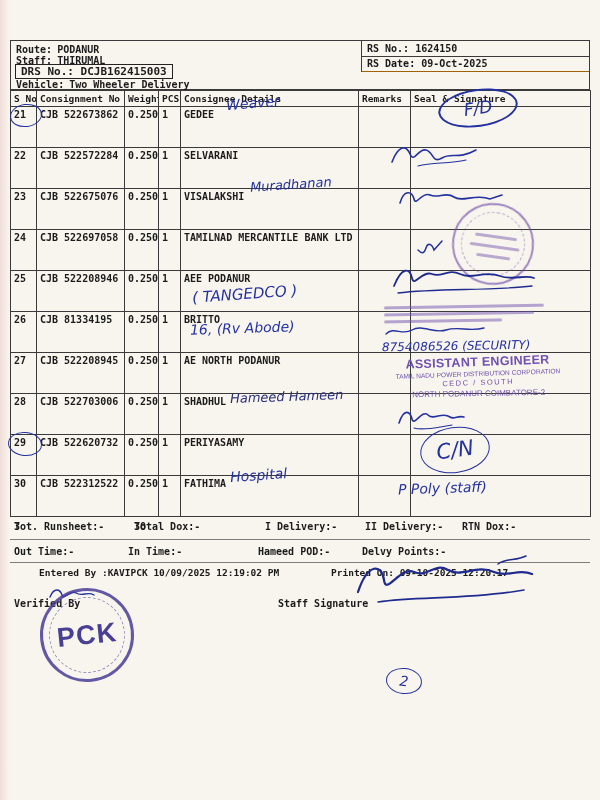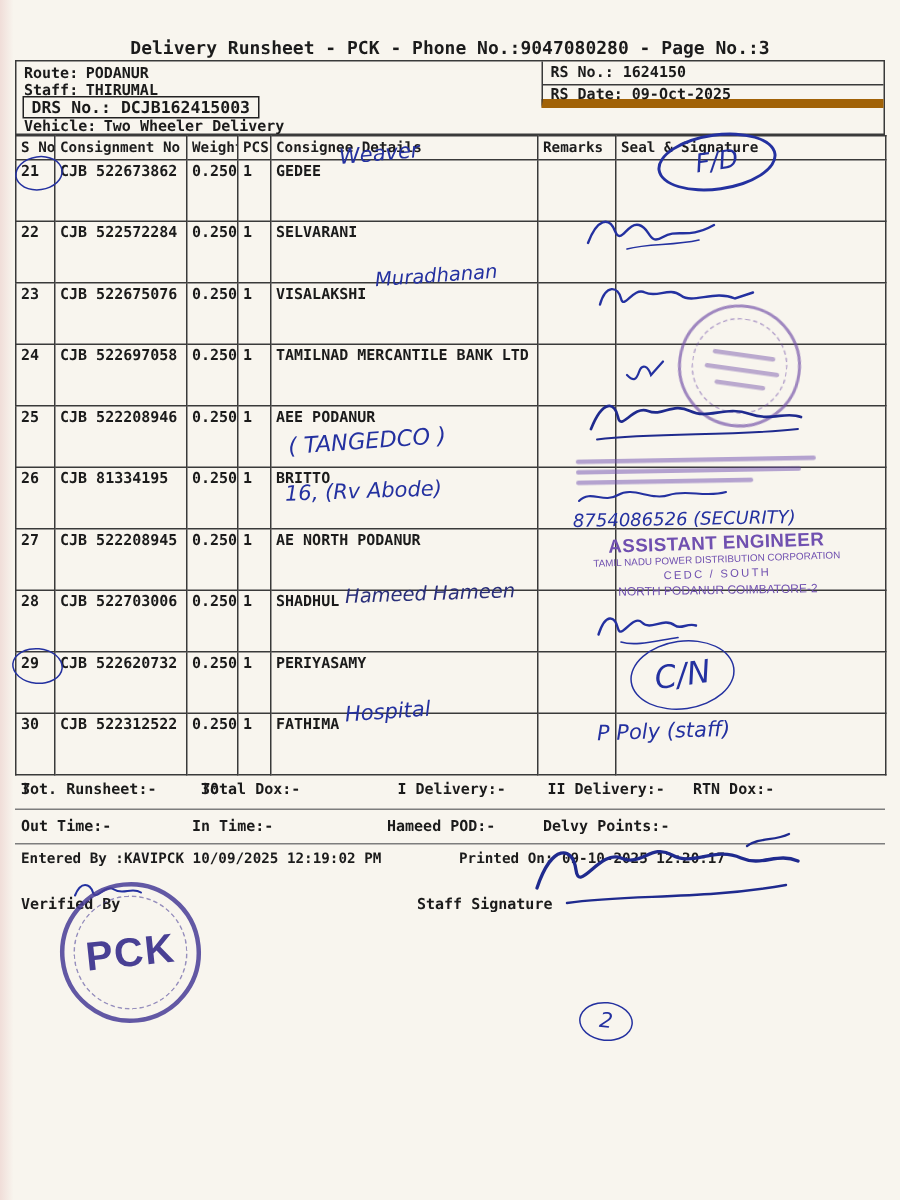--- a/index.html
+++ b/index.html
@@ -12,37 +12,37 @@
   .doc-title { position:absolute; top:8px; left:0; width:100%; text-align:center; font-weight:bold; font-size:13.5px; letter-spacing:.5px; }
   .doc-subtitle { position:absolute; top:25px; left:0; width:100%; text-align:center; font-weight:bold; font-size:12px; }
 
   .info-box { position:absolute; top:40px; left:10px; width:580px; height:50px; border:1px solid #3a3a3a; font-size:10px; font-weight:bold; }
   .info-line { position:absolute; left:5px; white-space:nowrap; }
   .info-line .lbl { margin-right:5px; }
   .route-line { top:3px; }
   .staff-line { top:14px; }
   .drs-box { position:absolute; left:4px; top:23px; border:1.6px solid #222; padding:0 5px; font-size:11px; font-weight:bold; white-space:nowrap; height:15px; line-height:13px; }
   .vehicle-line { top:38px; }
-  .rs-box { position:absolute; right:0; top:0; width:228px; height:31px; border-left:1px solid #3a3a3a; border-bottom:6px solid #a16207; }
+  .rs-box { position:absolute; right:0; top:0; width:228px; height:31px; border-left:1px solid #3a3a3a; border-bottom:1px solid #a16207; }
   .rs-row { position:absolute; left:5px; top:2px; white-space:nowrap; }
   .rs-row2 { position:absolute; left:5px; top:17px; white-space:nowrap; }
   .rs-box .divider { position:absolute; left:0; top:15px; width:100%; height:1px; background:#3a3a3a; }
 
   table.runsheet { position:absolute; top:90px; left:10px; width:580px; border-collapse:collapse; table-layout:fixed; }
   table.runsheet th { border:1px solid #3a3a3a; font-size:9.5px; font-weight:bold; text-align:left; padding:1px 3px; height:16px; white-space:nowrap; overflow:hidden; }
   table.runsheet td { border:1px solid #3a3a3a; font-size:10px; font-weight:bold; vertical-align:top; padding:2px 3px; height:41px; white-space:nowrap; overflow:hidden; }
 
   .totals-row, .times-row { position:absolute; left:10px; width:580px; font-size:10px; font-weight:bold; }
   .totals-row { top:521px; }
   .times-row { top:546px; }
   .totals-row span, .times-row span { position:absolute; white-space:nowrap; }
   .rule { position:absolute; left:10px; width:580px; height:1px; background:#7d7d7d; }
   .rule1 { top:539px; } .rule2 { top:562px; }
   .entered-row { position:absolute; top:567px; left:10px; width:580px; font-size:9.5px; font-weight:bold; }
-  .entered-row span { position:absolute; white-space:nowrap; }
+  .entered-row span { position:absolute; white-space:nowrap;margin-left:25px; }
   .sign-row { position:absolute; top:598px; left:10px; width:580px; font-size:10px; font-weight:bold; }
   .sign-row span { position:absolute; white-space:nowrap; }
 
   
   .ann { position:absolute; }
   .hw { font-family:"DejaVu Sans", sans-serif; font-style:italic; color:#2431a0; white-space:nowrap; }
   .ink-ellipse { border:1.6px solid #2431a0; border-radius:50%; }
   .center { display:flex; align-items:center; justify-content:center; }
 
   #ann-circle-21 { left:10px; top:104px; width:32px; height:23px; transform:rotate(-8deg); }
@@ -77,21 +77,20 @@
   #ann-pck-stamp { left:40px; top:588px; width:94px; height:94px; border:3px solid rgba(72,60,150,.85); border-radius:50%; transform:rotate(-6deg); }
   #ann-pck-stamp .ring { position:absolute; inset:6px; border:1px dashed rgba(72,60,150,.55); border-radius:50%; }
   #ann-pck-stamp .pck-text { font-family:"Liberation Sans", sans-serif; font-weight:bold; font-size:27px; color:rgba(58,48,140,.92); letter-spacing:1px; }
   #ann-circle-2 { left:386px; top:668px; width:36px; height:26px; font-size:14px; transform:rotate(6deg); color:#2431a0; font-family:"DejaVu Sans", sans-serif; font-style:italic; }
 </style>
 </head>
 <body>
 
 <div class="page">
 
-  <div class="doc-subtitle">Delivery Runsheet - PCK - Phone No.:9047080280 - Page No.:3</div>
 
   <div class="info-box">
     <div class="info-line route-line">
       <span class="lbl">Route:</span><span>PODANUR</span>
     </div>
     <div class="info-line staff-line">
       <span class="lbl">Staff:</span><span>THIRUMAL</span>
     </div>
     <div class="drs-box">
       <span>DRS No.:</span> <span>DCJB162415003</span>

